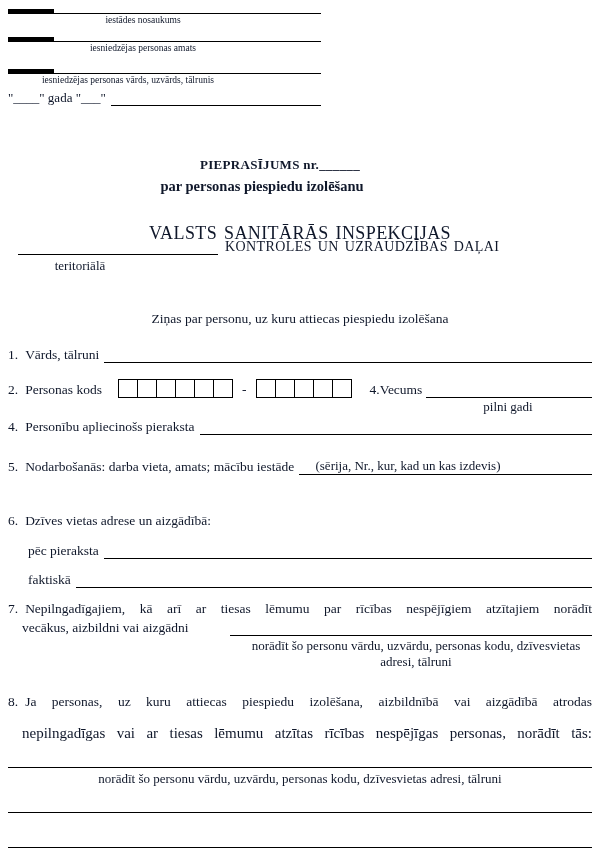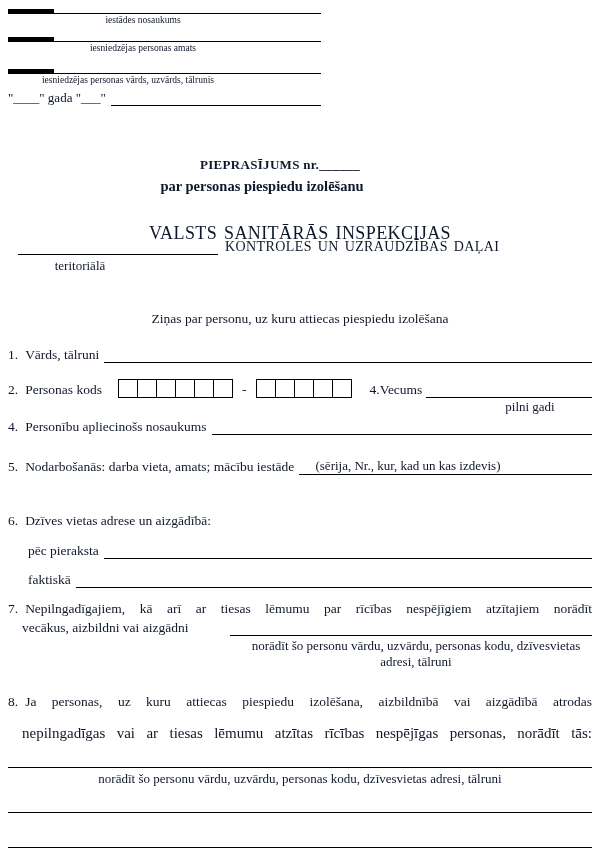--- a/index.html
+++ b/index.html
@@ -81,25 +81,25 @@
     <span class="boxes">
       <span class="cell"></span>
         <span class="cell"></span>
         <span class="cell"></span>
         <span class="cell"></span>
         <span class="cell"></span>
     </span>
     <span class="lbl" style="margin-left:18px;margin-right:4px;">4.Vecums</span>
     <span class="fill"></span>
   </div>
-  <div class="abs center small" style="top:399px;left:470px;width:120px;">pilni gadi</div>
+  <div class="abs center small" style="top:399px;left:448px;width:120px;">pilni gadi</div>
 
   <div class="row" style="top:420px;left:8px;width:584px;height:15px;">
     <span class="num">4.</span>
-    <span class="lbl">Personību apliecinošs nosaukums</span>
+    <span class="lbl">Personību apliecinošs pieraksta</span>
     <span class="fill"></span>
   </div>
   <div class="abs center small" style="top:458px;left:258px;width:300px;">(sērija, Nr., kur, kad  un kas izdevis)</div>
 
   <div class="row" style="top:460px;left:8px;width:584px;height:15px;">
     <span class="num">5.</span>
     <span class="lbl">Nodarbošanās: darba vieta, amats; mācību iestāde</span>
     <span class="fill"></span>
   </div>
 

